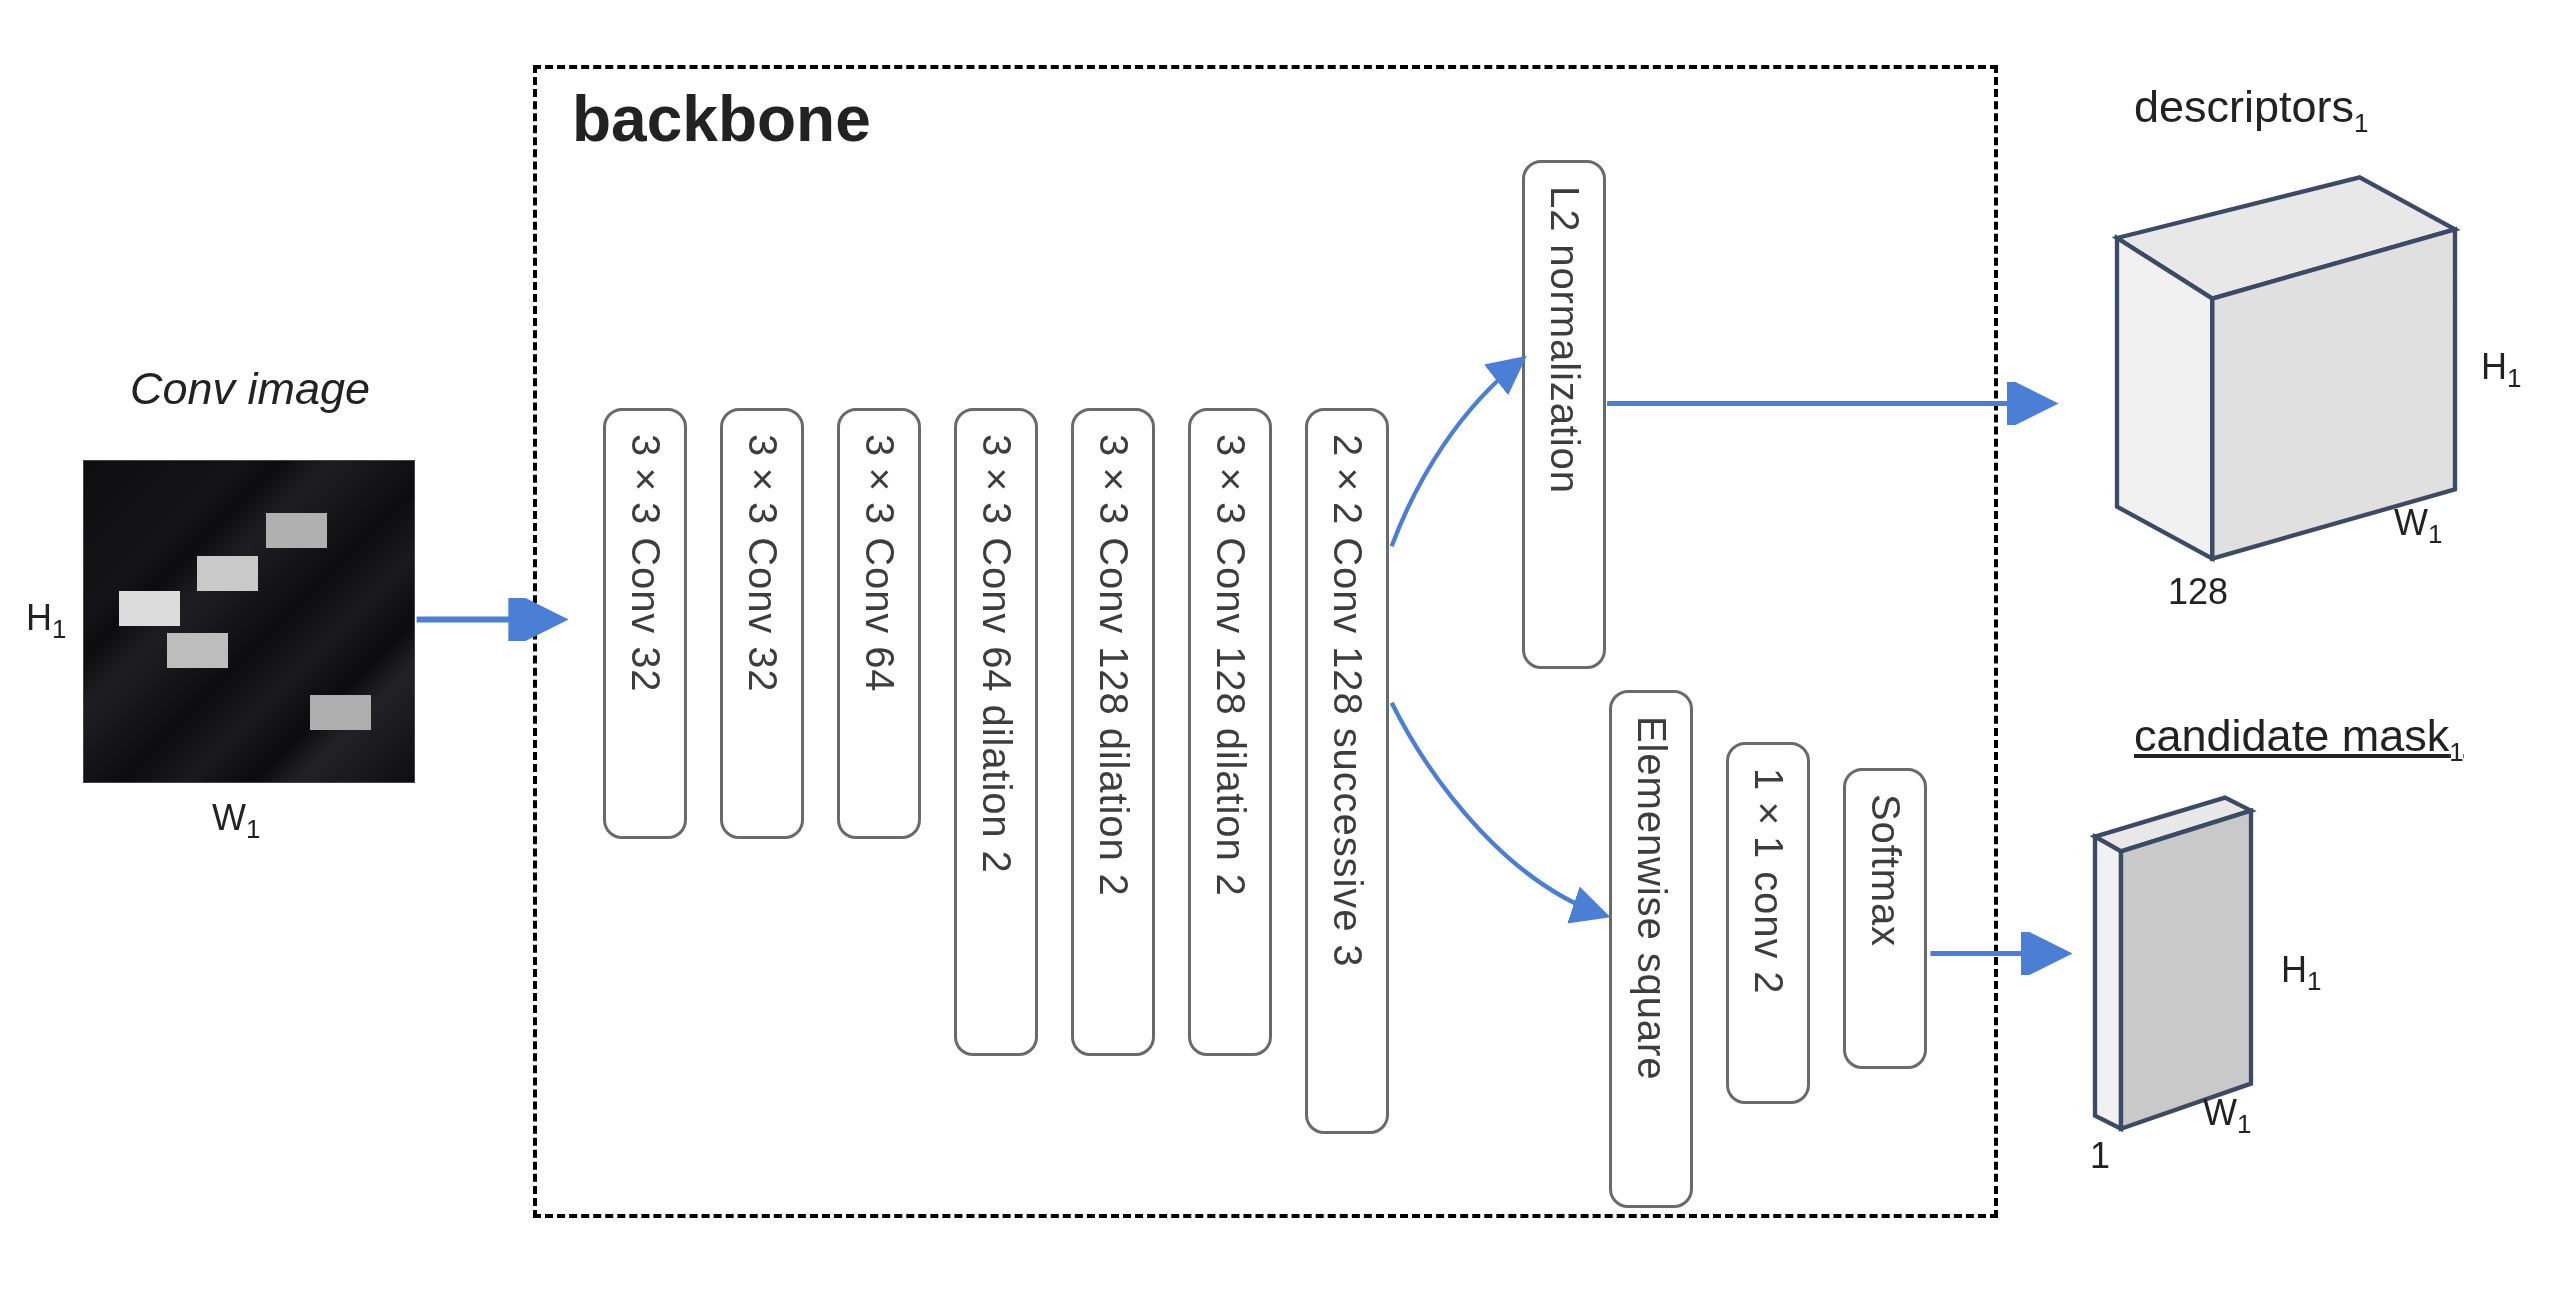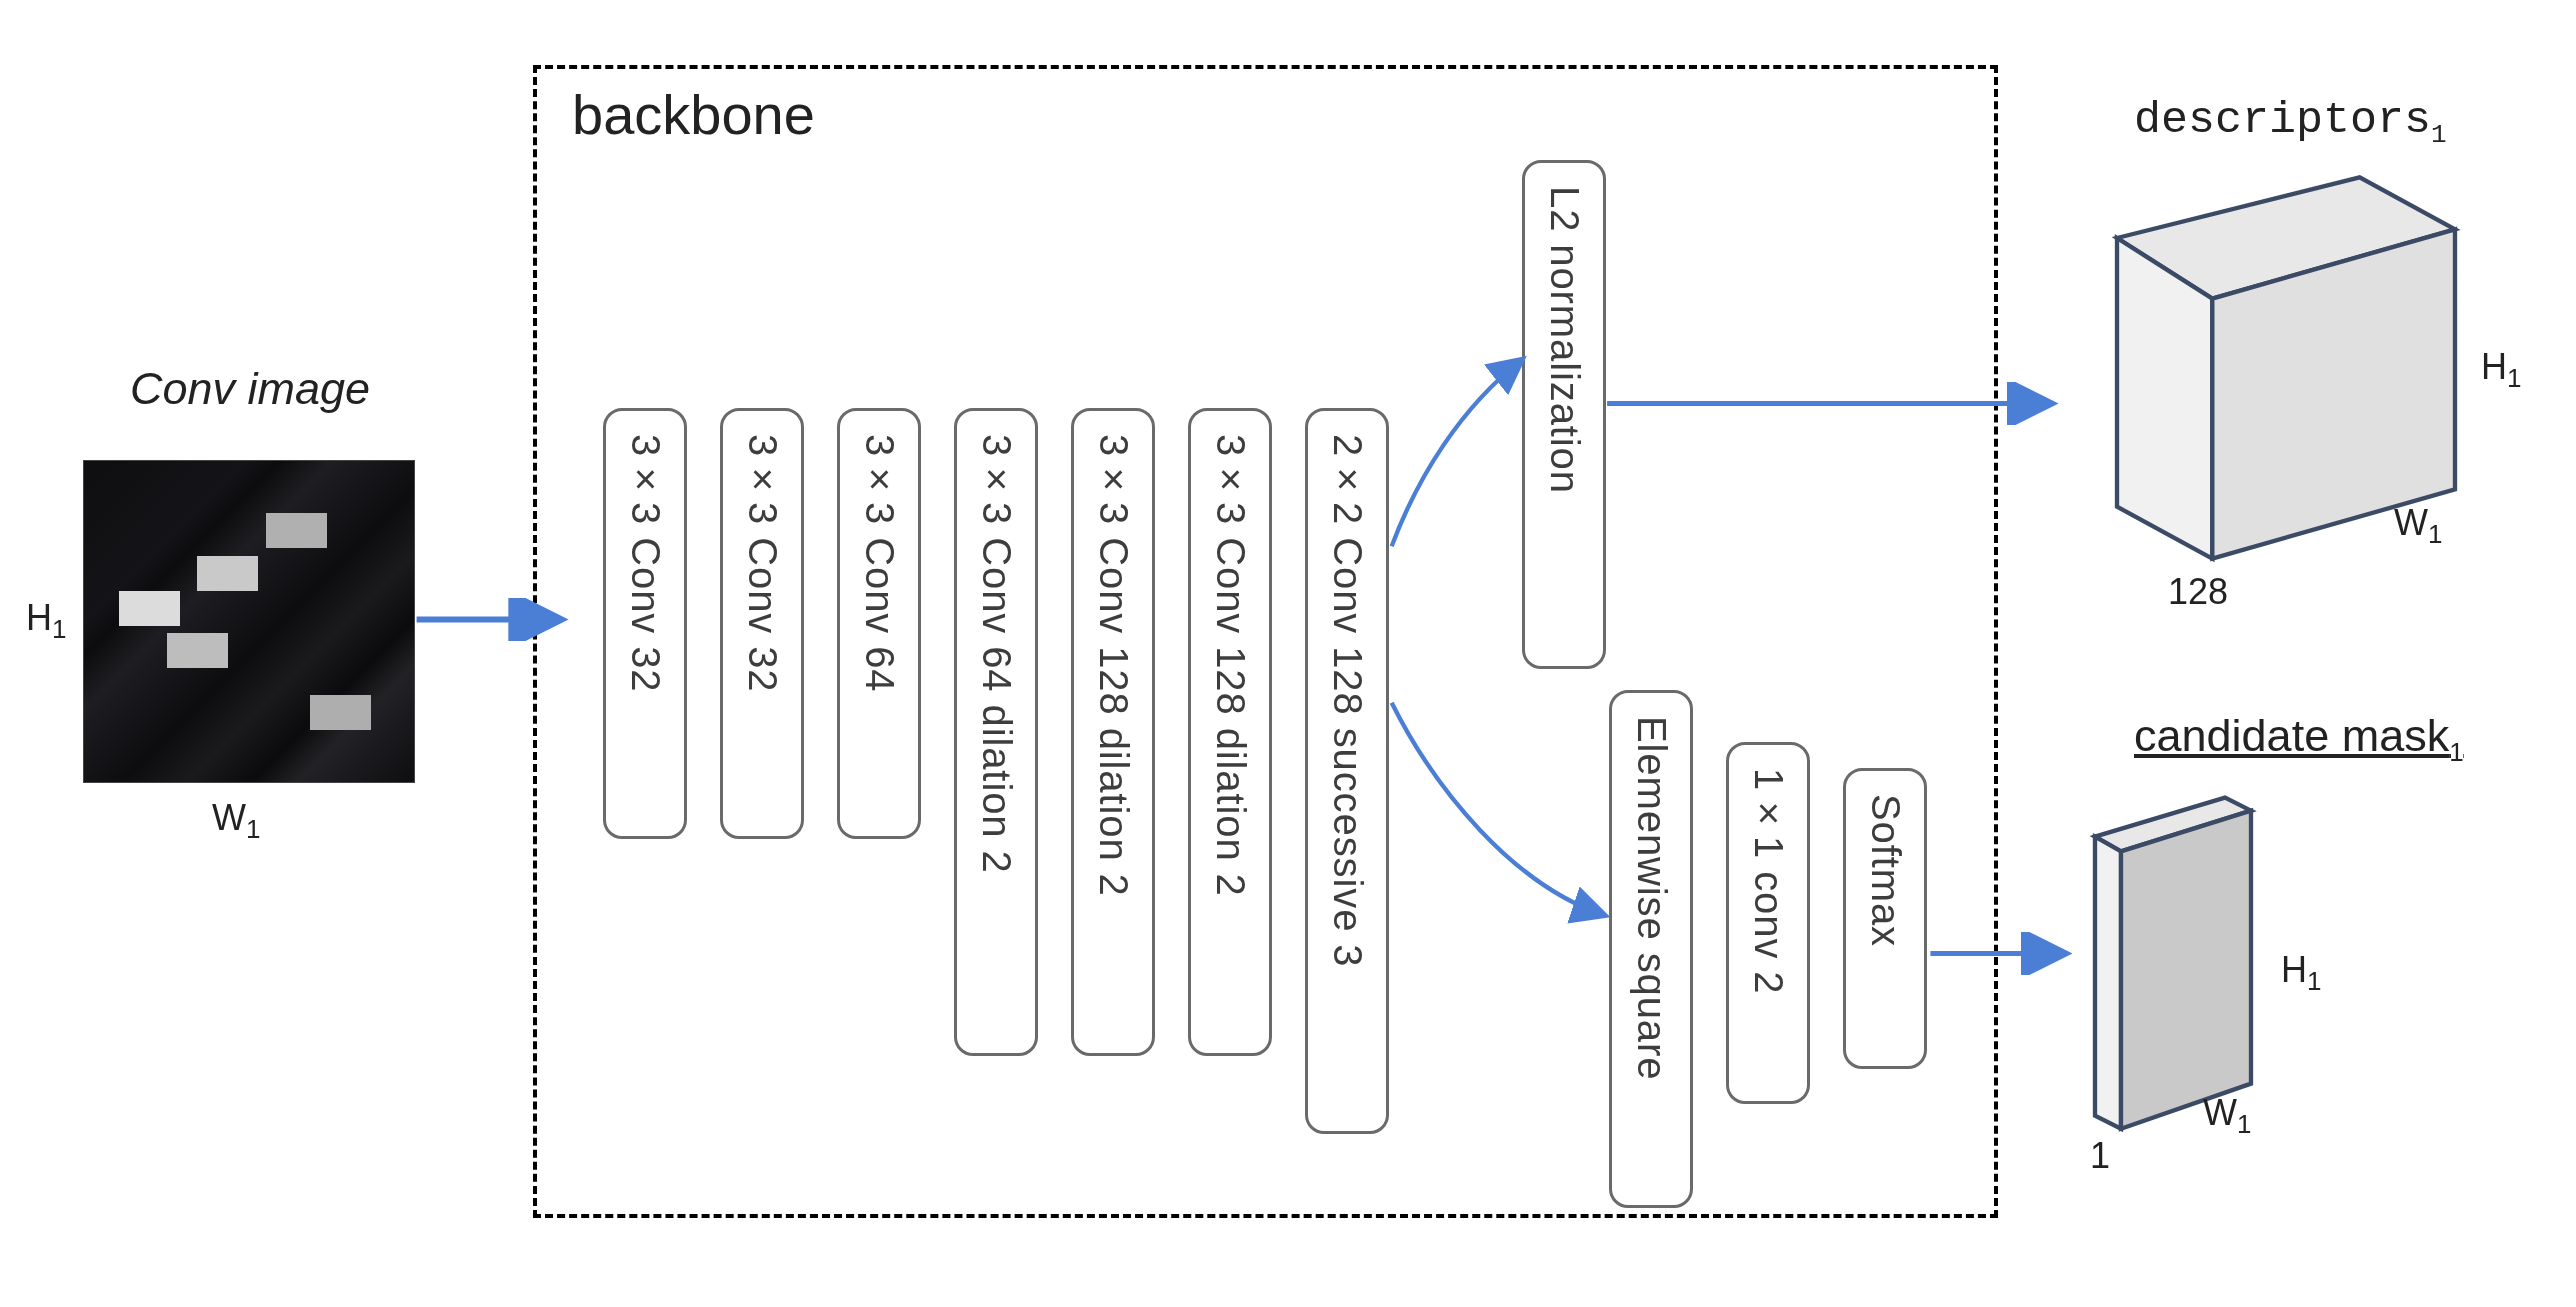--- a/index.html
+++ b/index.html
@@ -1,21 +1,21 @@
 <!DOCTYPE html>
 <html style="font-size:14px"><head>
 <meta charset="utf-8">
 <style>
   html,body{margin:0;padding:0;background:#fff;}
   body{width:2576px;height:1307px;position:relative;font-family:"Segoe UI",Arial,sans-serif;color:#222;}
   .lbl{position:absolute;font-size:45px;line-height:1.1;white-space:nowrap;}
   .lbl.small{font-size:36px;}
   .sub{font-size:26px;vertical-align:sub;}
   .hsub{font-size:26px;vertical-align:sub;}
-  .bb-title{position:absolute;left:572px;top:82px;font-size:56px;font-weight:400;text-align:center;}
+  .bb-title{position:absolute;left:572px;top:82px;font-size:64px;font-weight:700;text-align:center;}
   
   .bb-box{position:absolute;left:533px;top:65px;width:1457px;height:1145px;border:4.3px dashed #000;}
   
   .pill{position:absolute;width:78px;border:3.5px solid #6a6a6a;border-radius:19px;background:#fff;
         display:flex;align-items:flex-start;justify-content:center;}
   .pill .txt{writing-mode:vertical-rl;text-orientation:mixed;font-size:40px;color:#3d3d3d;
              padding:22.6px 0 22.6px 0;letter-spacing:0.9px;white-space:nowrap;}
   
   .arrow{position:absolute;}
   .arrow svg{display:block;}
@@ -124,21 +124,21 @@
   <svg width="147" height="43" viewBox="0 0 170 50">
     <defs>
         <marker id="ah5" viewBox="0 0 12 12" refX="10" refY="6" markerWidth="10" markerHeight="10" orient="auto">
       <path d="M0,0 L12,6 L0,12 Z" fill="#4b7fd6"></path>
         </marker>
       </defs>
     <line x1="0" y1="25" x2="155" y2="25" stroke="#4b7fd6" stroke-width="6" marker-end="url(#ah5)"></line>
   </svg>
 </div>
 
-<div class="lbl" style="left:2134px;top:96px;font-family:Liberation Mono, monospace;">descriptors<span class="sub">1</span></div>
+<div class="lbl" style="left:2134px;top:82px;">descriptors<span class="sub">1</span></div>
 <div class="cube" style="left:2056px;top:160px;">
   <svg width="434" height="416" viewBox="0 0 500 480">
 
     <polygon points="70,90 350,20 460,80 180,160" fill="#e8e8e8" stroke="#3b4b66" stroke-width="5"></polygon>
 
     <polygon points="70,90 180,160 180,460 70,400" fill="#f1f1f1" stroke="#3b4b66" stroke-width="5"></polygon>
 
     <polygon points="180,160 460,80 460,380 180,460" fill="#e0e0e0" stroke="#3b4b66" stroke-width="5"></polygon>
   </svg>
 </div>

